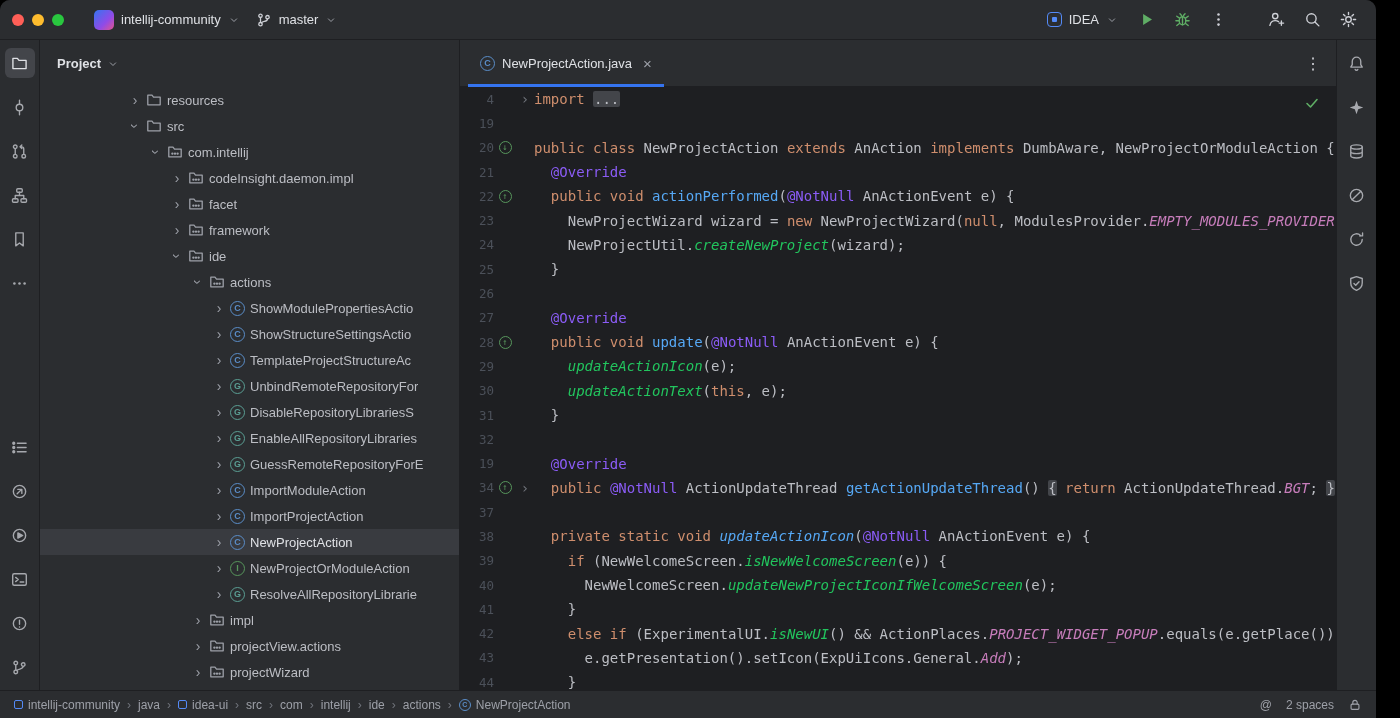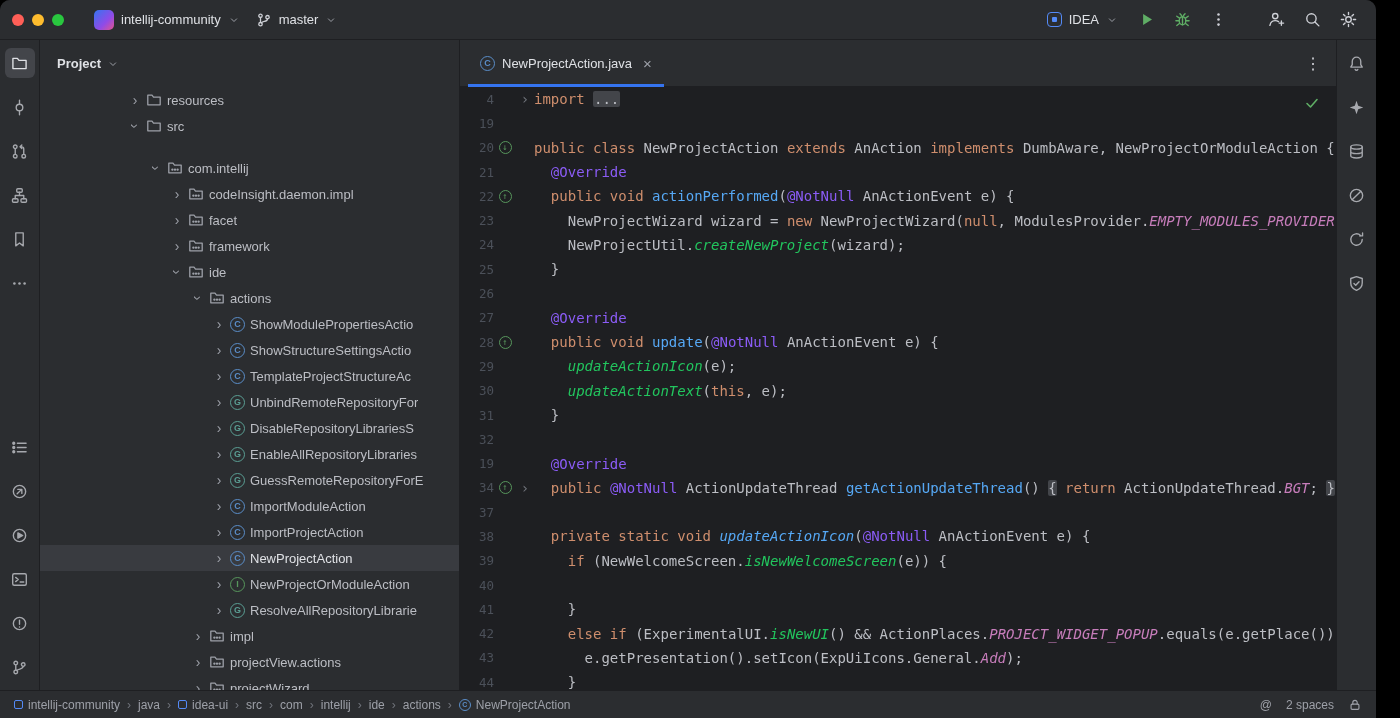--- a/index.html
+++ b/index.html
@@ -348,21 +348,21 @@
           </div>
           <div class="tree-row" style="padding-left: 87px;">
             <span class="tree-chevron open">›</span>
             <span class="tree-icon icon">
               <svg viewBox="0 0 16 16">
                 <path d="M1.8 3.2h4.2l1.5 1.9h6.7v7.7H1.8z" fill="none" stroke="currentColor" stroke-width="1.3" stroke-linecap="round" stroke-linejoin="round"></path>
               </svg>
             </span>
             <span class="tree-label">src</span>
           </div>
-          <div class="tree-row" style="padding-left: 108px; margin-top: 16px;">
+          <div class="tree-row" style="padding-left: 108px;">
             <span class="tree-chevron open">›</span>
             <span class="tree-icon icon">
               <svg viewBox="0 0 16 16">
                 <g fill="none" stroke="currentColor" stroke-width="1.3" stroke-linecap="round" stroke-linejoin="round">
                   <path d="M1.8 3.2h4.2l1.5 1.9h6.7v7.7H1.8z"></path>
                   <circle cx="5.4" cy="9.6" r="0.55" fill="currentColor"></circle>
                   <circle cx="8" cy="9.6" r="0.55" fill="currentColor"></circle>
                   <circle cx="10.6" cy="9.6" r="0.55" fill="currentColor"></circle>
                 </g>
               </svg>
@@ -688,20 +688,21 @@
           <div class="code-line">
             <span class="lnum">39</span>
             <span class="gslot"></span>
             <span class="fslot"></span>
             <span class="ctext">    <span class="tok-kw">if</span><span class="tok-p"> (NewWelcomeScreen.</span><span class="tok-sm">isNewWelcomeScreen</span><span class="tok-p">(e)) {</span></span>
           </div>
           <div class="code-line">
             <span class="lnum">40</span>
             <span class="gslot"></span>
             <span class="fslot"></span>
+            <span class="ctext">      <span class="tok-p">NewWelcomeScreen.</span><span class="tok-sm">updateNewProjectIconIfWelcomeScreen</span><span class="tok-p">(e);</span></span>
           </div>
           <div class="code-line">
             <span class="lnum">41</span>
             <span class="gslot"></span>
             <span class="fslot"></span>
             <span class="ctext">    <span class="tok-p">}</span></span>
           </div>
           <div class="code-line">
             <span class="lnum">42</span>
             <span class="gslot"></span>

